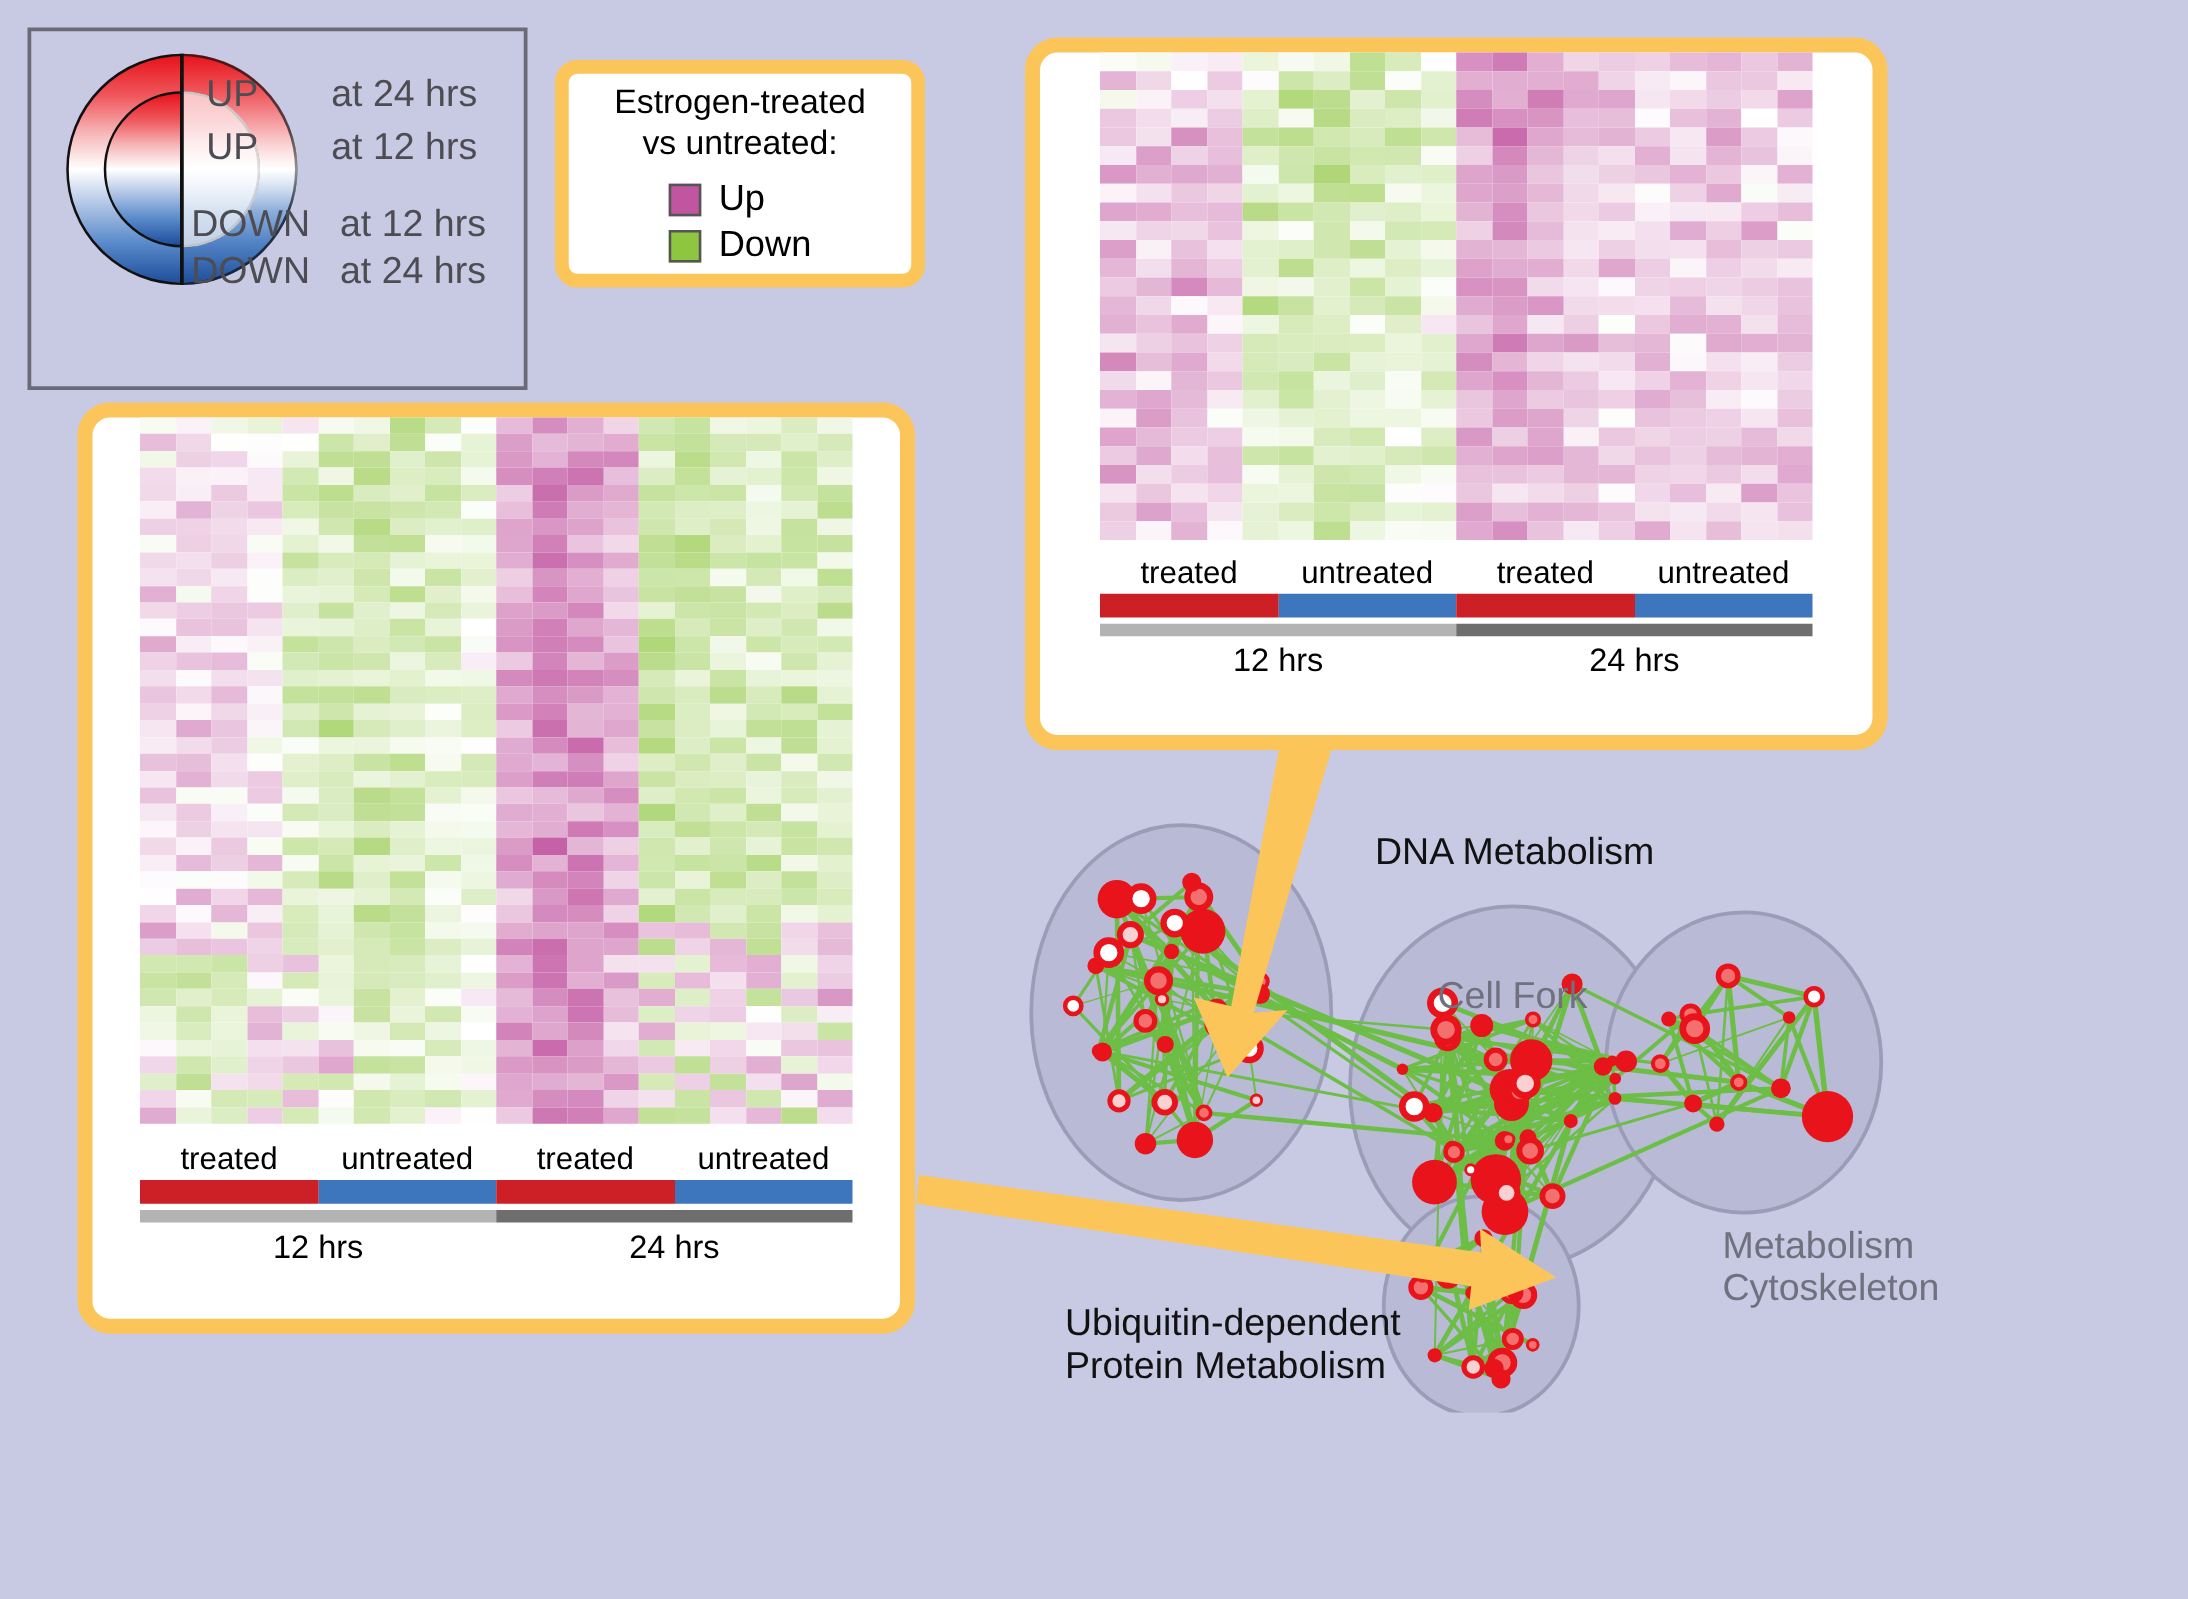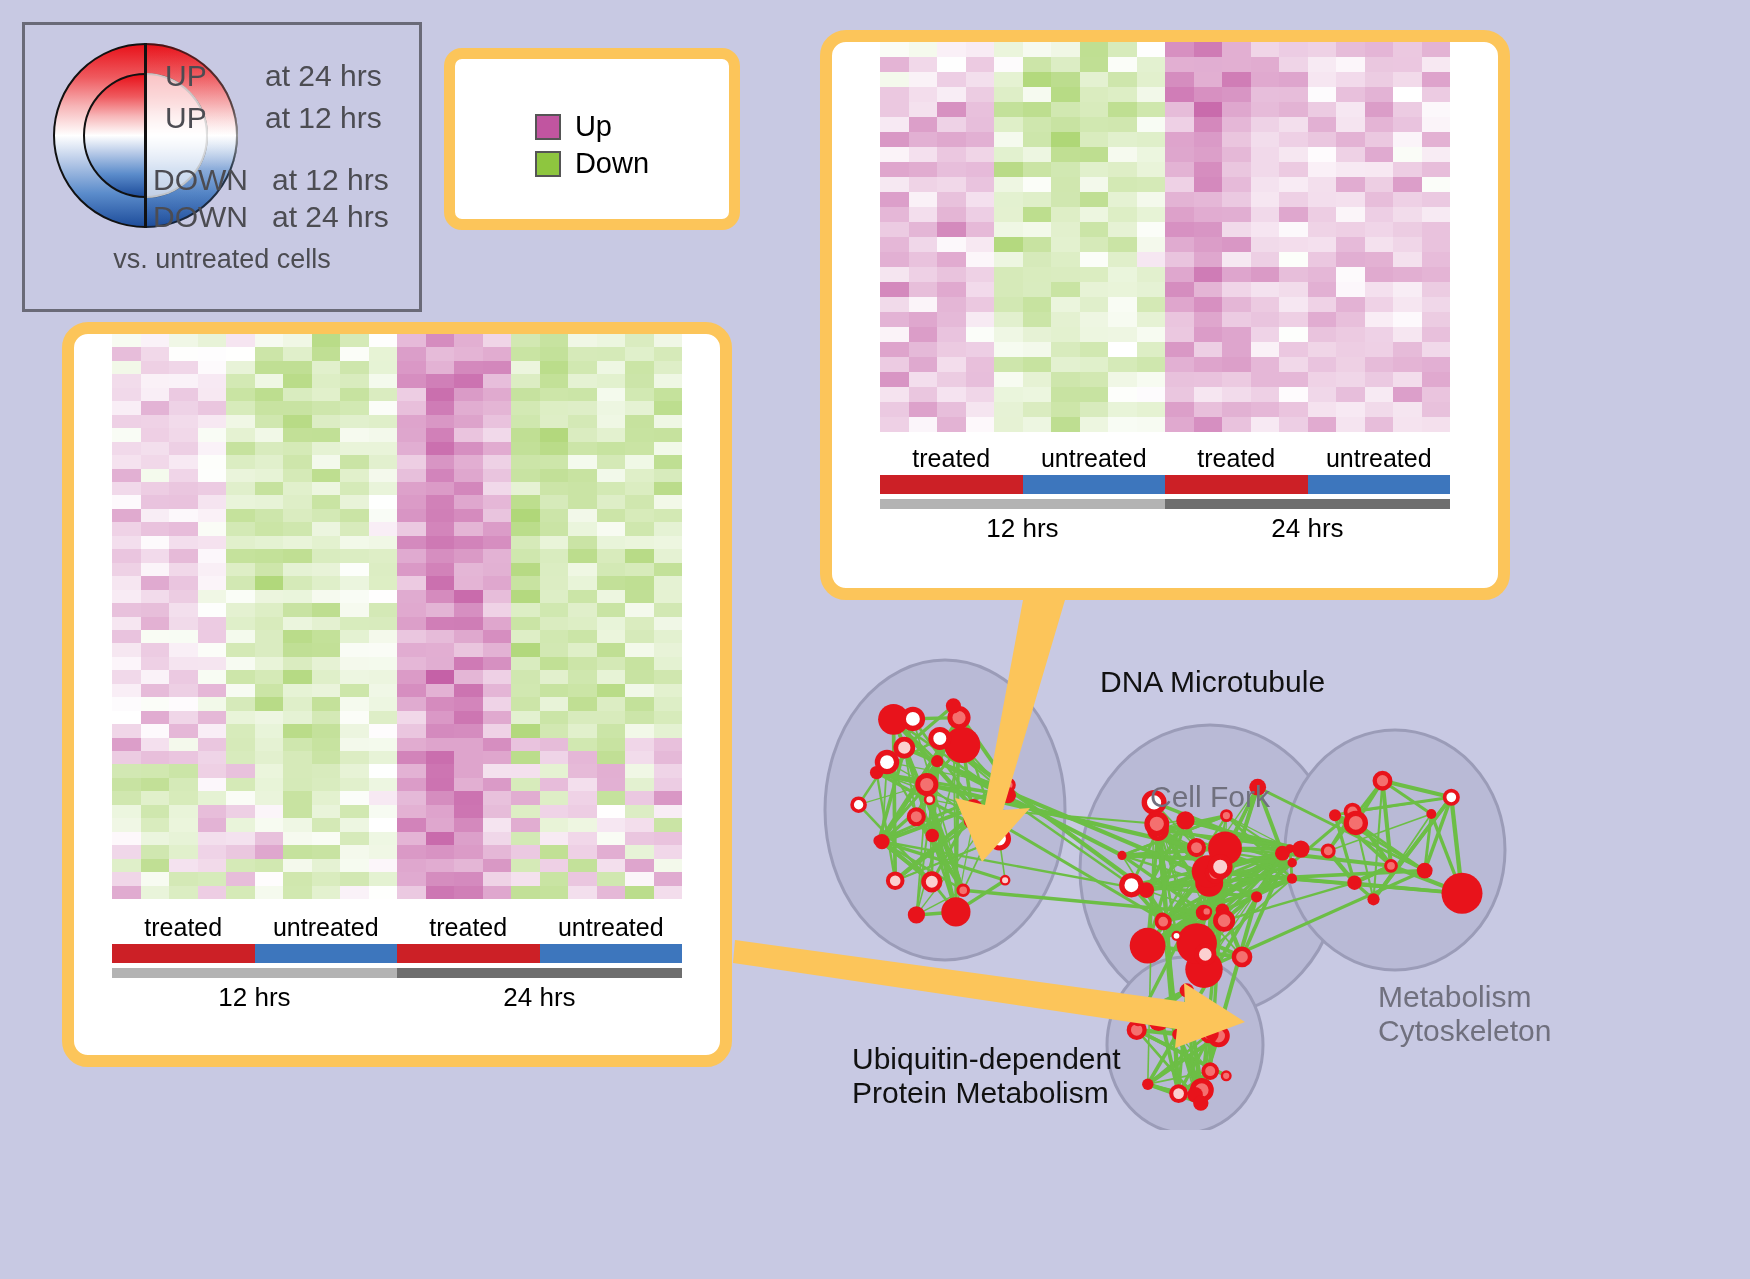--- a/index.html
+++ b/index.html
@@ -84,25 +84,28 @@
   </div>
   <div class="wheel-lbl" style="left:140px;top:36px;">UP</div>
   <div class="wheel-lbl" style="left:240px;top:36px;">at 24 hrs</div>
   <div class="wheel-lbl" style="left:140px;top:78px;">UP</div>
   <div class="wheel-lbl" style="left:240px;top:78px;">at 12 hrs</div>
   <div class="wheel-lbl" style="left:128px;top:140px;">DOWN</div>
   <div class="wheel-lbl" style="left:247px;top:140px;">at 12 hrs</div>
   <div class="wheel-lbl" style="left:128px;top:177px;">DOWN</div>
   <div class="wheel-lbl" style="left:247px;top:177px;">at 24 hrs</div>
   <div class="wh-note">
-    <div>vs. untreated cells</div>
   </div>
 </div>
 
 <div class="abs" id="updown-legend">
+  <div class="ttl">
+    <div>Estrogen-treated</div>
+    <div>vs untreated:</div>
+  </div>
   <div style="margin-top:8px;">
     <div class="swrow">
       <span class="sw" id="sw-up" style="background: rgb(193, 85, 160);"></span>
       <span class="swtext">Up</span>
     </div>
     <div class="swrow">
       <span class="sw" id="sw-down" style="background: rgb(142, 198, 63);"></span>
       <span class="swtext">Down</span>
     </div>
   </div>
@@ -1932,18 +1935,18 @@
       <circle cx="396.8" cy="370.5" r="7.2" fill="#e8131b"></circle>
       <circle cx="388.6" cy="473.6" r="7.4" fill="#fbd0d0" stroke="#e8131b" stroke-width="4.1"></circle>
     </g>
 </svg>
 
 <svg class="abs" style="left:0;top:0;width:1750px;height:1279px;pointer-events:none;">
   <polygon points="1023,600 1065,600 1003,810 1030,808 982,862 955,798 985,805" fill="#fcc55a"></polygon>
   <polygon points="735,940 1185,1002 1184,983 1245,1022 1175,1048 1177,1029 733,963" fill="#fcc55a"></polygon>
 </svg>
 
-<div class="abs net-label" id="lbl-dna">DNA Microtubule</div>
+<div class="abs net-label" id="lbl-dna">DNA Metabolism</div>
 <div class="abs net-label" id="lbl-cc">Cell Fork</div>
 <div class="abs net-label" id="lbl-micro">Metabolism
 Cytoskeleton</div>
 <div class="abs net-label" id="lbl-ubq">Ubiquitin-dependent
 Protein Metabolism</div>
 
 </body></html>

